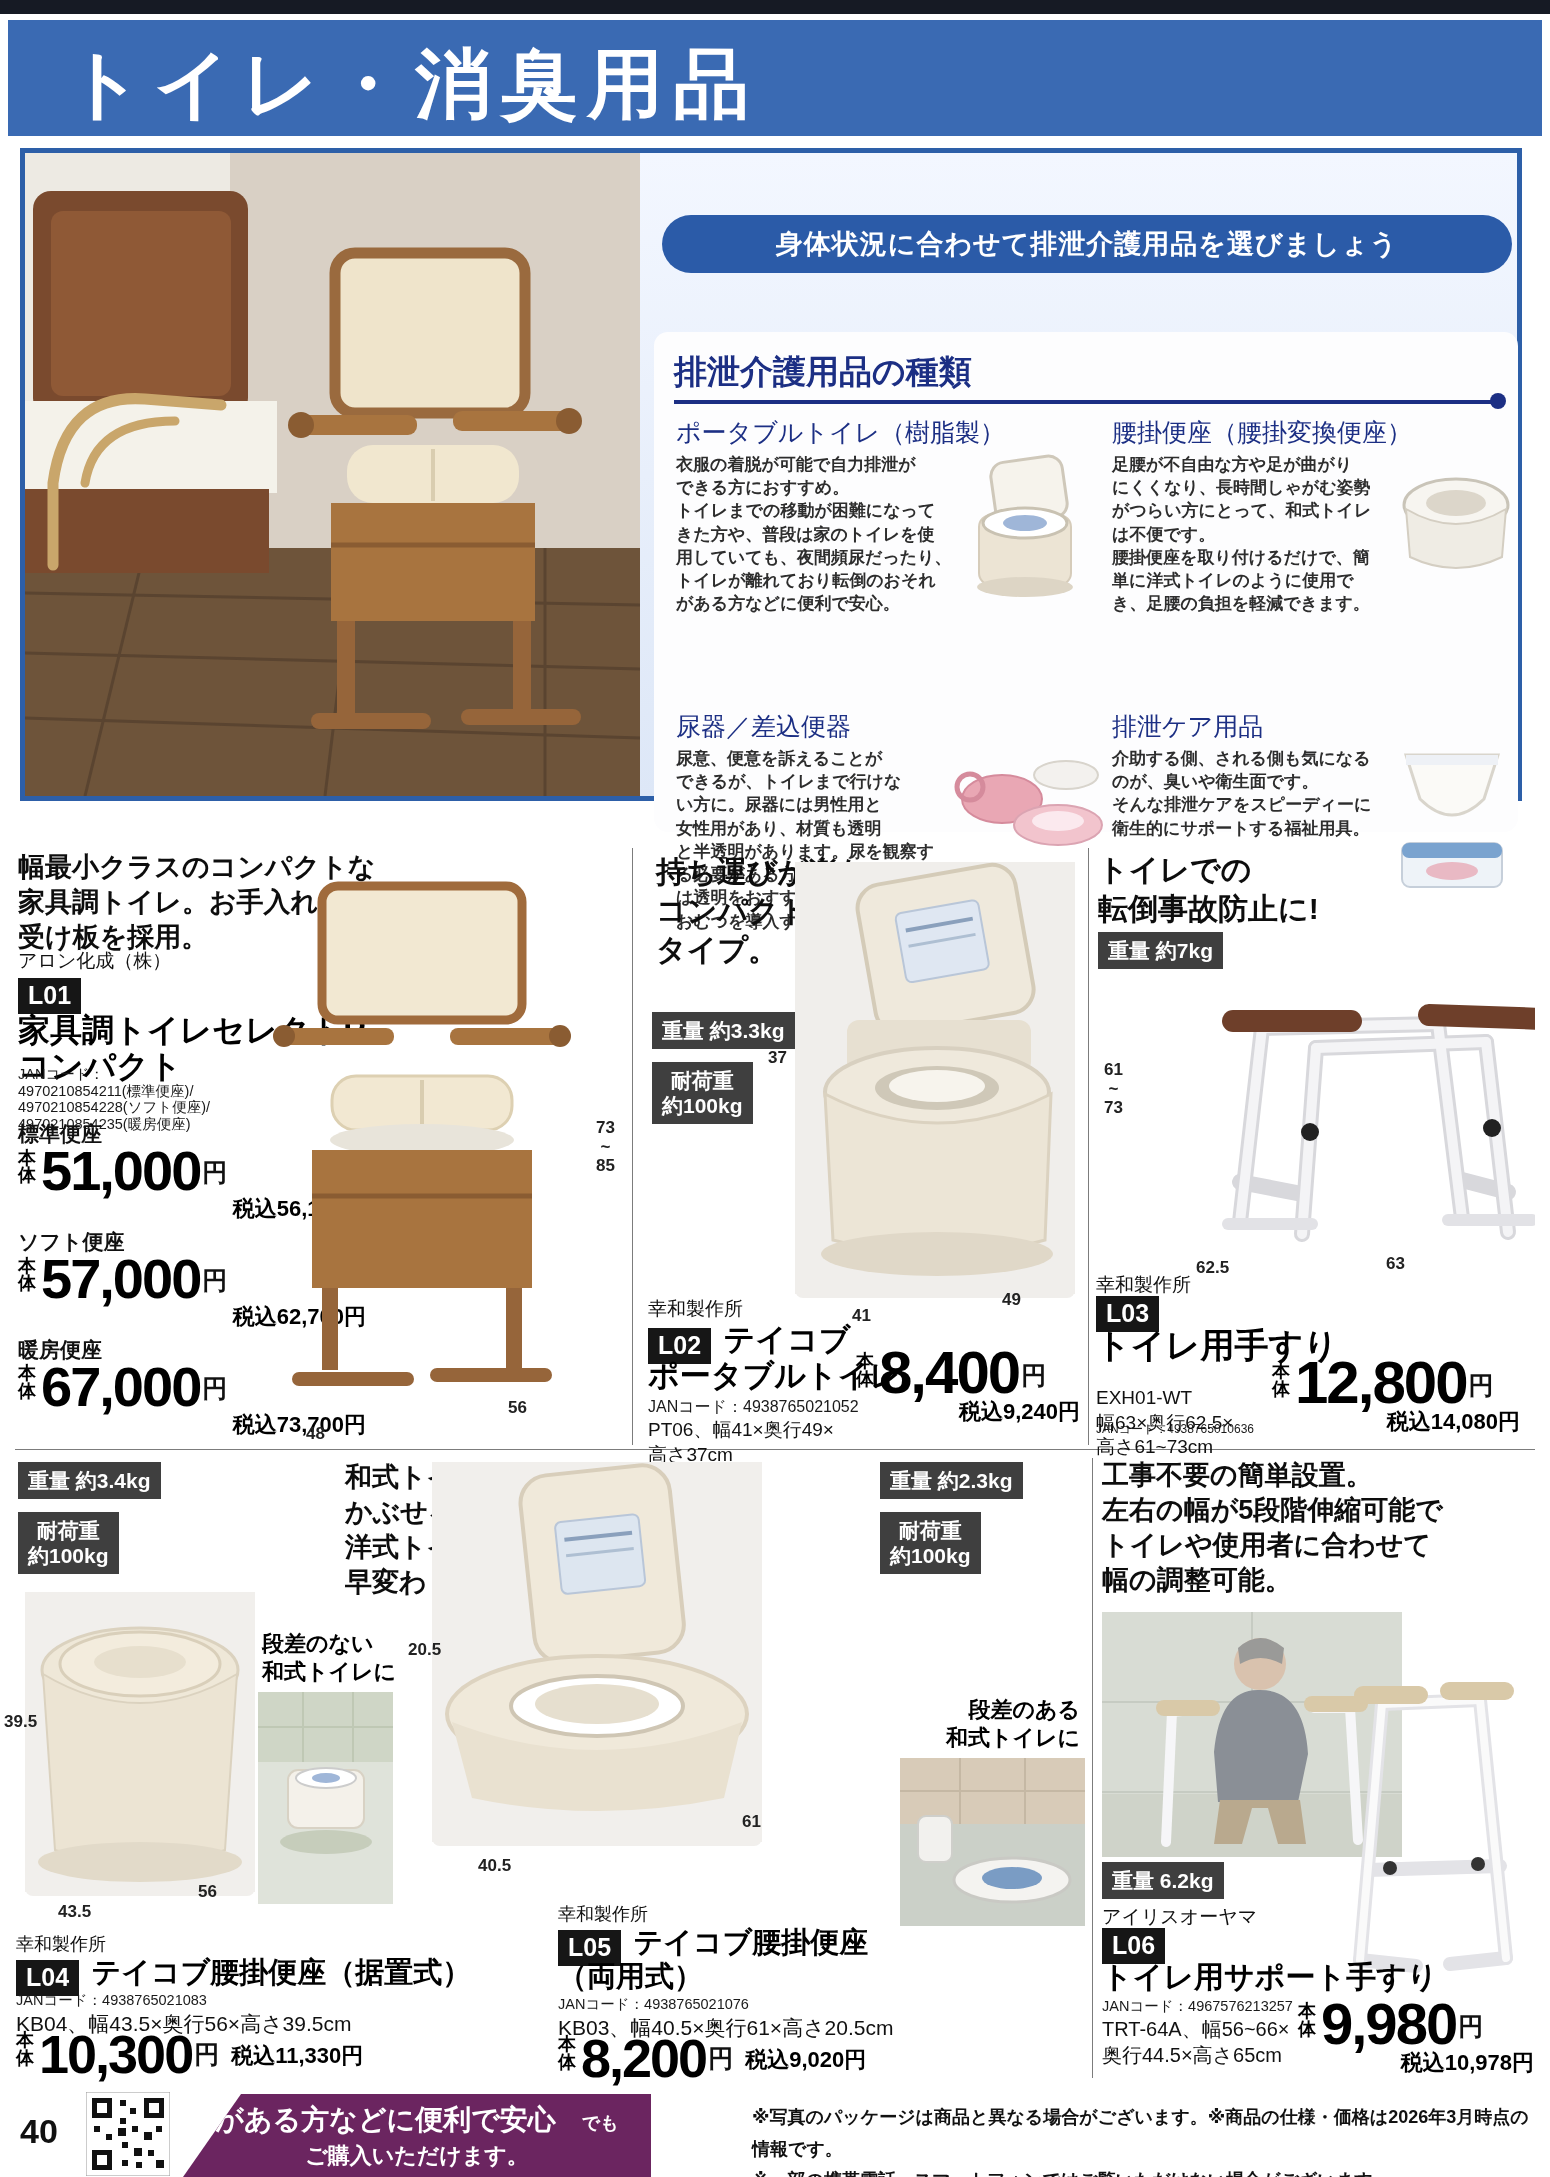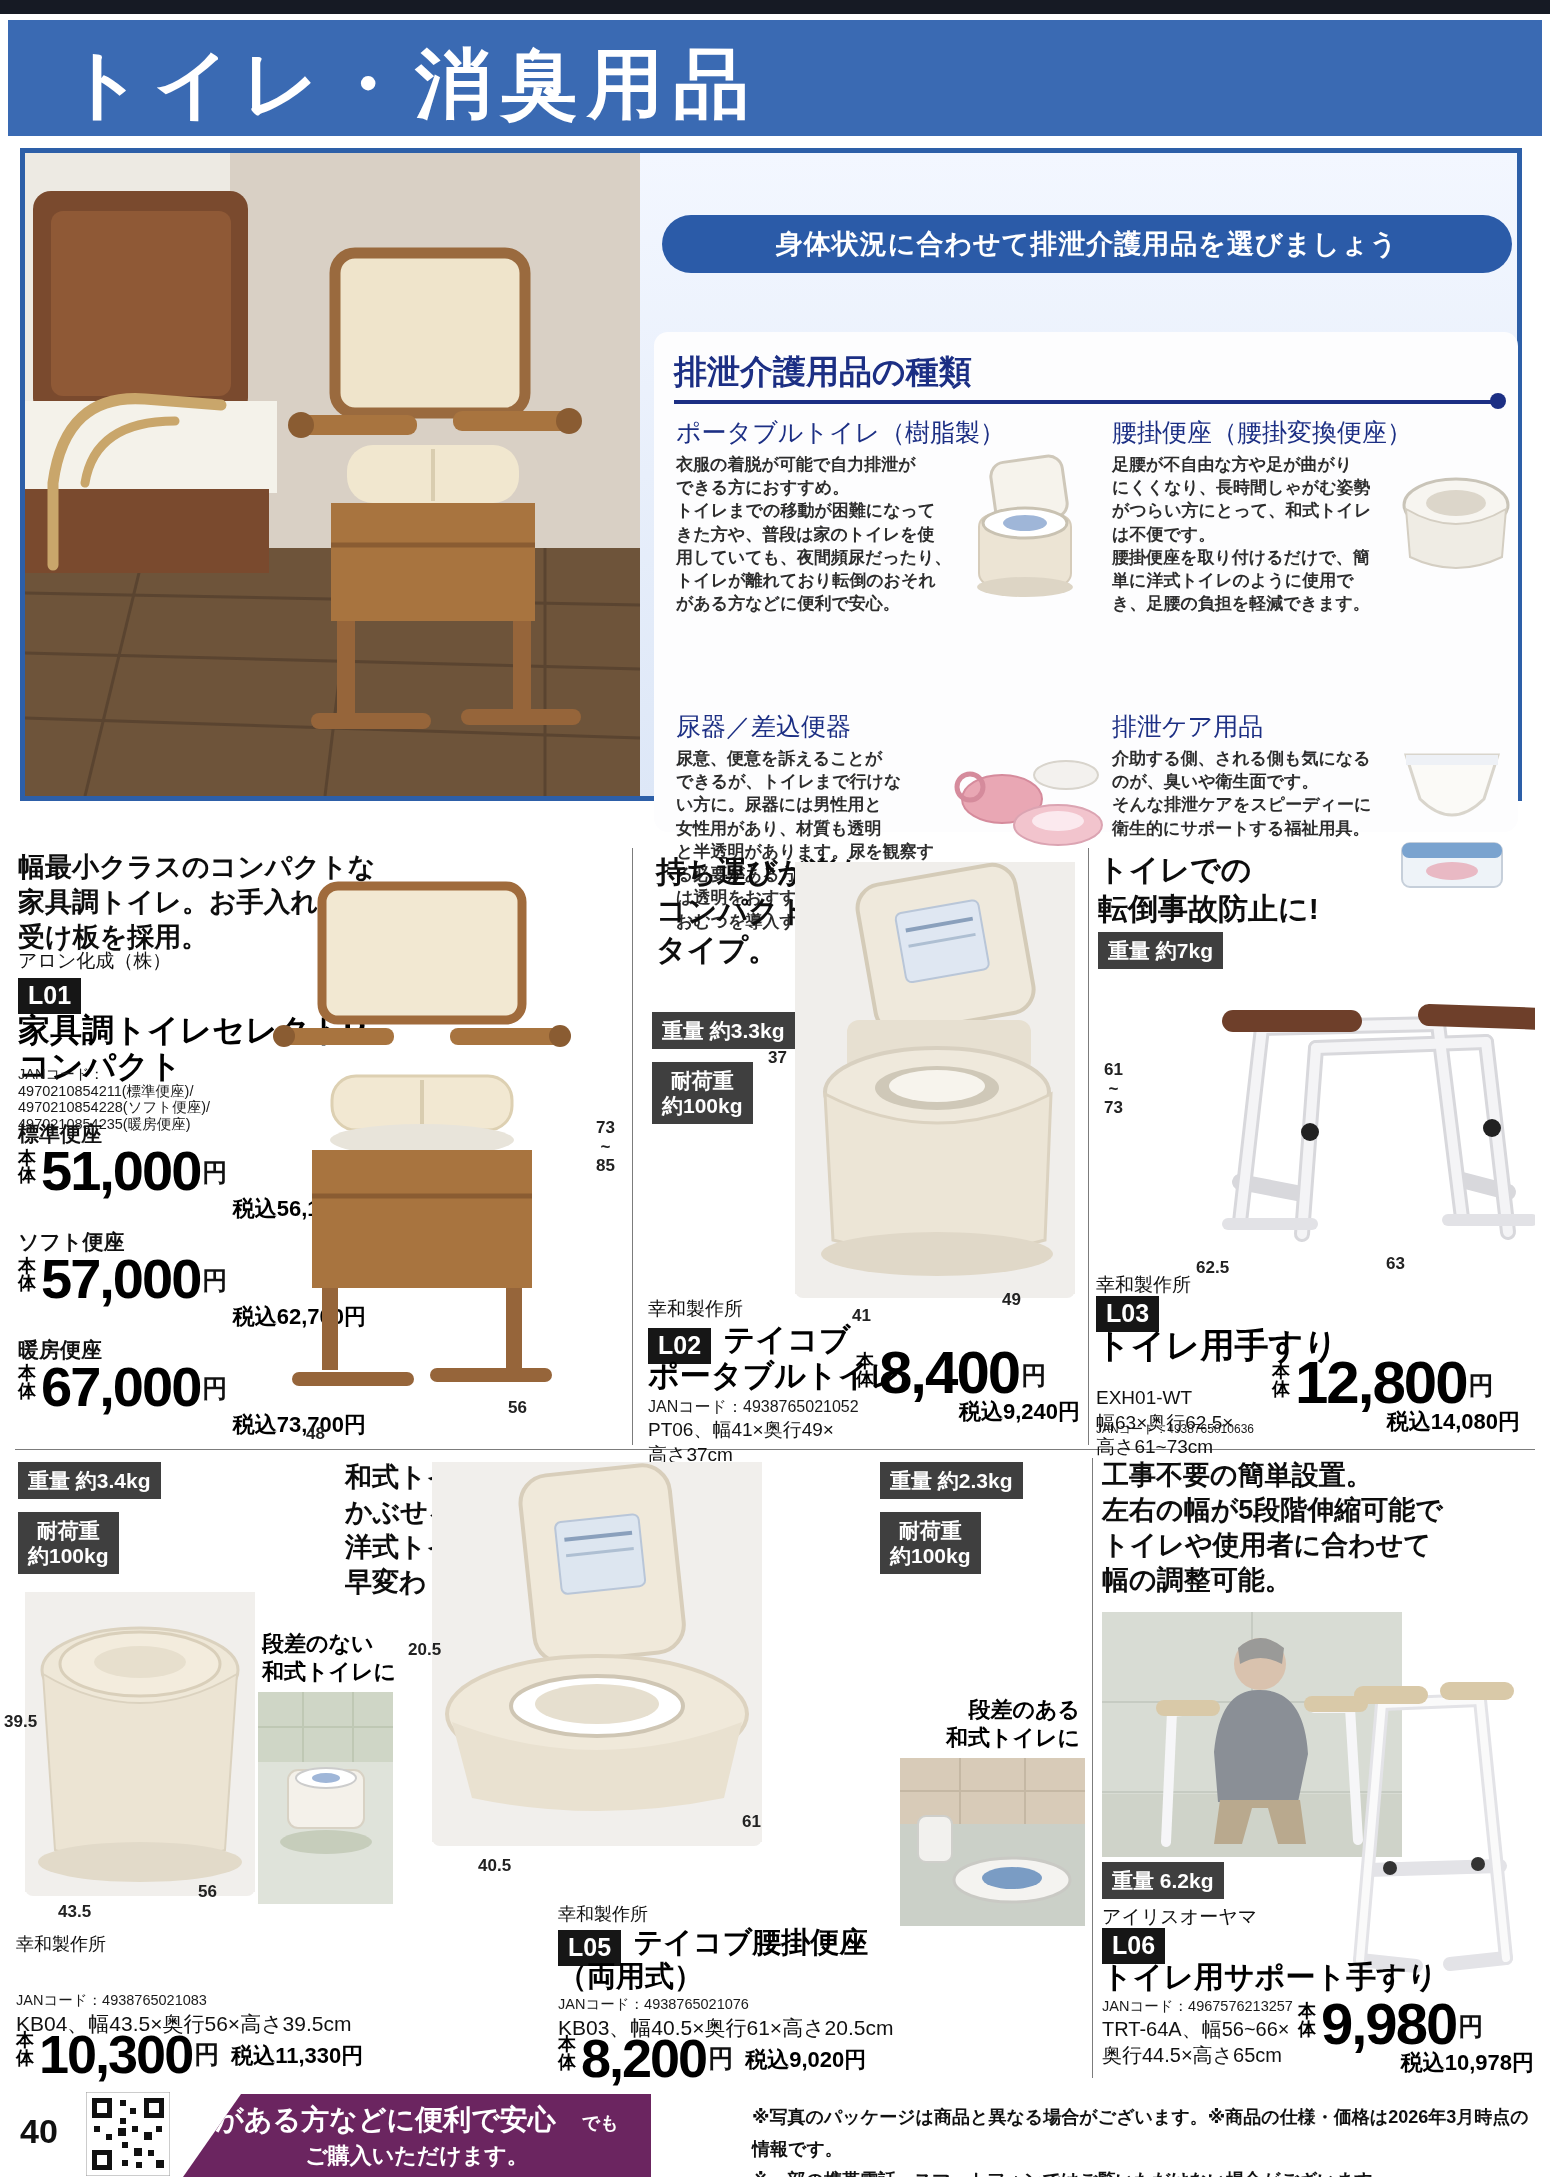--- a/index.html
+++ b/index.html
@@ -415,20 +415,24 @@
           <line x1="95" y1="0" x2="95" y2="70"></line>
         </g>
       <rect x="30" y="78" width="76" height="58" rx="10" fill="#f4f1ea" stroke="#d8d2c4" stroke-width="2"></rect>
       <ellipse cx="68" cy="86" rx="30" ry="10" fill="#fff" stroke="#ccc" stroke-width="2"></ellipse>
       <ellipse cx="68" cy="86" rx="14" ry="5" fill="#9fb6d8"></ellipse>
       <ellipse cx="68" cy="150" rx="46" ry="12" fill="#c6cdbb"></ellipse>
     </svg>
   </div>
 
   <div class="abs maker" style="left:16px;top:1932px;font-size:18px;">幸和製作所</div>
+  <div class="abs" style="left:16px;top:1956px;">
+    <span class="codebadge">L04</span>
+    <span class="pname" style="font-size:29px;margin-left:8px;">テイコブ腰掛便座（据置式）</span>
+  </div>
   <div class="abs jan" style="left:16px;top:1992px;">JANコード：4938765021083</div>
   <div class="abs model" style="left:16px;top:2010px;font-size:21px;">KB04、幅43.5×奥行56×高さ39.5cm</div>
   <div class="abs" style="left:16px;top:2032px;">
     <div class="price">
         <span class="hontai">本体</span>
       <span class="big" style="font-size:54px;">10,300</span>
       <span class="yen">円</span>
       <span class="tax" style="margin:0 0 5px 12px;">税込11,330円</span>
       </div>
   </div>

